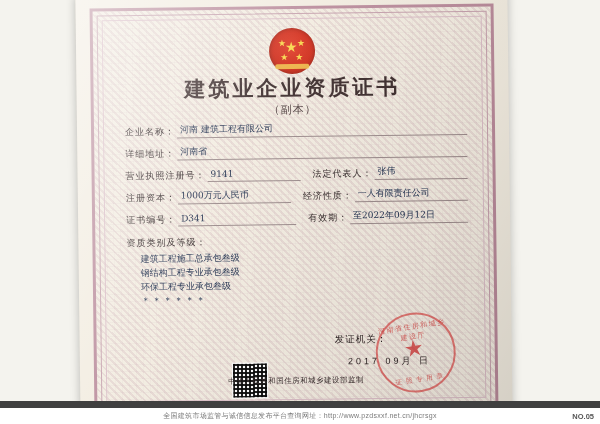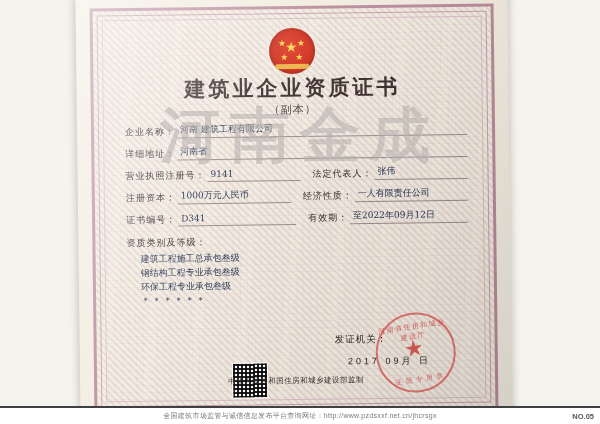--- a/index.html
+++ b/index.html
@@ -296,21 +296,21 @@
   }
 
   
   .bottom-strip {
     position: absolute;
     left: 0;
     right: 0;
     bottom: 0;
     height: 16px;
     background: #ffffff;
-    border-top: 2px solid #404040;
+    border-top: 7px solid #404040;
     display: flex;
     align-items: center;
     justify-content: center;
   }
   .bottom-strip .txt {
     font-size: 7px;
     color: #7a7a7a;
     letter-spacing: .3px;
   }
   .bottom-strip .no {
@@ -398,20 +398,19 @@
     </div>
 
     <div class="issuer">发证机关：</div>
     <div class="issue-date">2017    09月    日</div>
 
     <div class="qr"></div>
 
     <div class="printer-note">中华人民共和国住房和城乡建设部监制</div>
   </div>
 
-  <div class="watermark">河南金成</div>
 
   <div class="bottom-strip">
     <span class="txt">全国建筑市场监管与诚信信息发布平台查询网址：http://www.pzdsxxf.net.cn/jhcrsgx</span>
     <span class="no">NO.05</span>
   </div>
 
 </div>
 
 </body></html>

